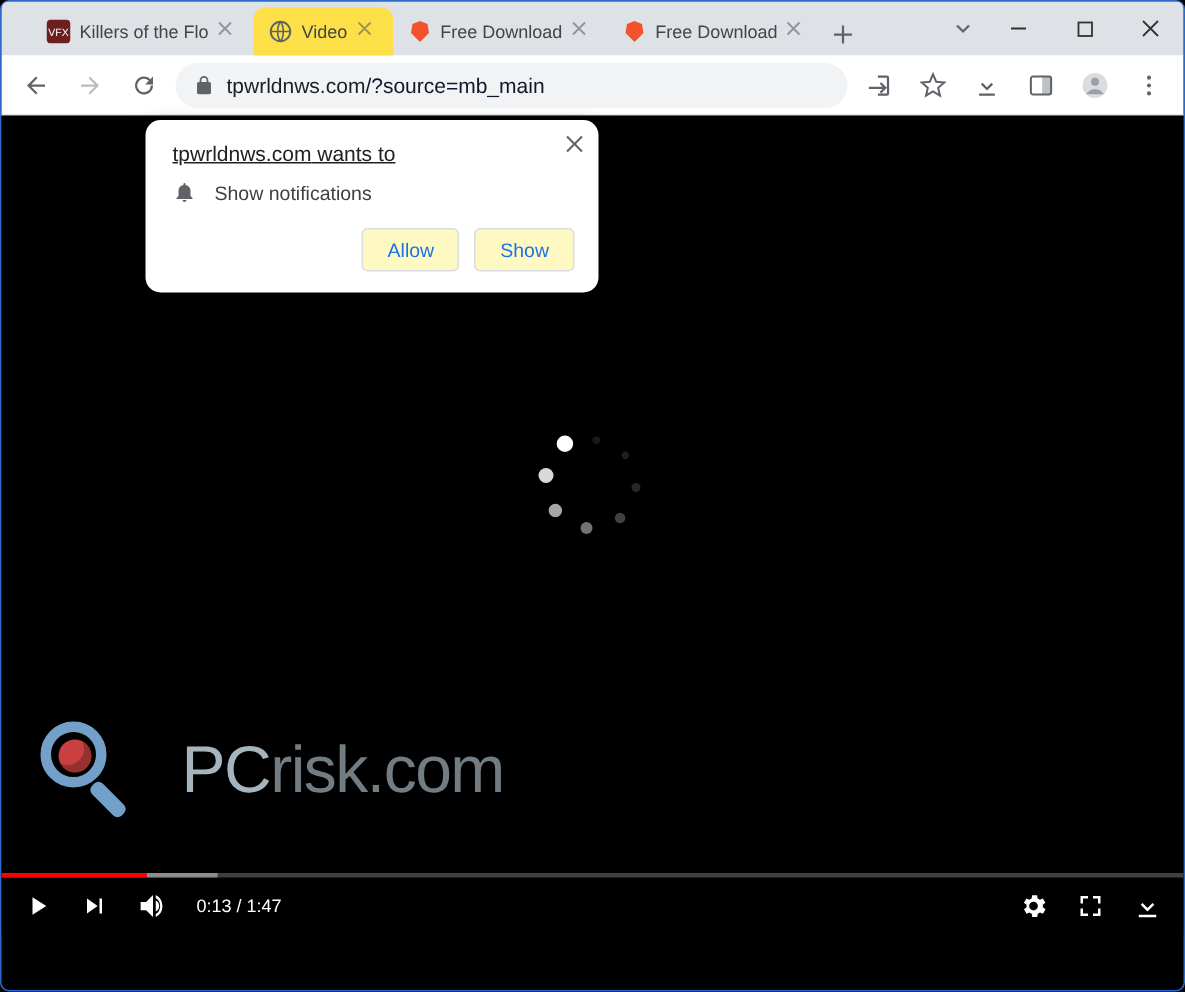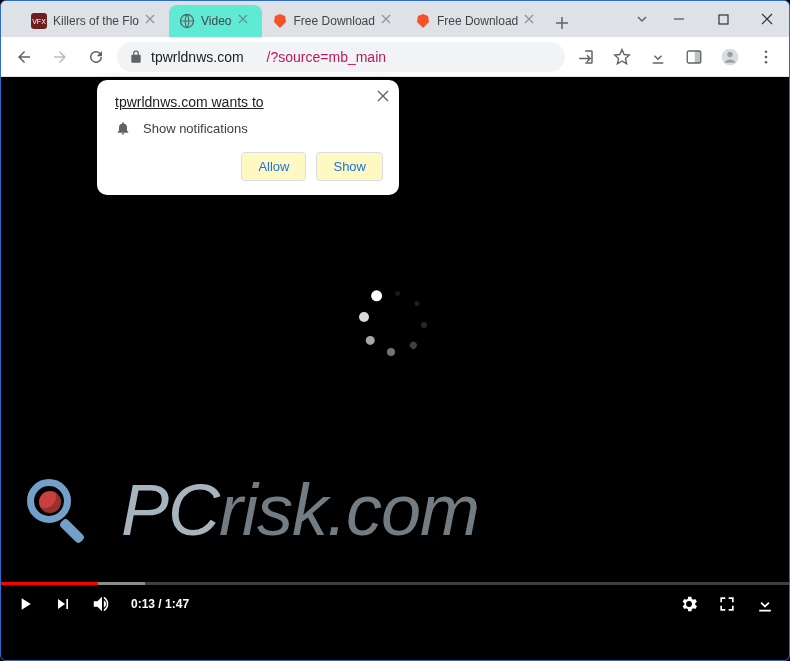--- a/index.html
+++ b/index.html
@@ -4,36 +4,36 @@
 <style>
   * { margin: 0; padding: 0; box-sizing: border-box; font-family: "Segoe UI", Arial, sans-serif; }
   body { width: 790px; height: 661px; overflow: hidden; background: #000; position: relative; border: 1px solid #2a6cc7; border-radius: 6px; }
 
   
   .chrome { background: #fff; }
   .titlebar { height: 36px; background: #dee1e6; display: flex; align-items: flex-end; }
   .tabs { display: flex; align-items: flex-end; flex: 1; padding-left: 20px; height: 100%; gap: 0; }
   .tab { height: 32px; display: flex; align-items: center; gap: 6px; padding: 0 10px 0 10px; min-width: 0; border-top-left-radius: 8px; border-top-right-radius: 8px; font-size: 12px; color: #444; max-width: 150px; cursor: pointer; }
   .tab.inactive { background: transparent; }
-  .tab.active { background: #5eead4; }
+  .tab.active { background: #fde047; }
   .tab .favicon { width: 16px; height: 16px; flex-shrink: 0; display: flex; align-items: center; justify-content: center; }
   .tab .label { white-space: nowrap; overflow: hidden; text-overflow: ellipsis; flex: 1; }
   .tab .close { width: 14px; height: 14px; flex-shrink: 0; opacity: .6; }
   .newtab { width: 28px; height: 28px; display: flex; align-items: center; justify-content: center; color: #555; cursor: pointer; }
   .win-controls { display: flex; align-items: center; height: 36px; }
   .win-controls .wc { width: 44px; height: 100%; display: flex; align-items: center; justify-content: center; color: #555; cursor: pointer; }
   .win-controls .sep { width: 30px; height: 100%; display: flex; align-items: center; justify-content: center; }
 
   .toolbar { height: 40px; background: #fff; display: flex; align-items: center; padding: 0 8px; gap: 6px; border-bottom: 1px solid #e5e5e5; }
   .toolbar .tb-btn { width: 30px; height: 30px; display: flex; align-items: center; justify-content: center; color: #5f6368; border-radius: 50%; cursor: pointer; }
   .toolbar .tb-btn.disabled { color: #b9b9b9; cursor: default; }
   .omnibox { flex: 1; height: 30px; background: #f1f3f4; border-radius: 15px; display: flex; align-items: center; padding: 0 12px; gap: 8px; color: #202124; font-size: 14px; }
   .omnibox .lock { color: #5f6368; }
   .omnibox .url { flex: 1; white-space: nowrap; overflow: hidden; }
-  .omnibox .url .dim { color: #be185d; margin-left: 23px; }
+  .omnibox .url .dim { color: #0f172a; }
 
   
   .page { position: relative; background: #000; height: 546px; }
 
   
   .prompt { position: absolute; left: 96px; top: 3px; width: 302px; background: #fff; border-radius: 10px; box-shadow: 0 4px 14px rgba(0,0,0,.25); padding: 14px 16px 14px 18px; color: #202124; }
   .prompt .title { font-size: 14px; margin-bottom: 10px; text-decoration: underline; }
   .prompt .close-x { position: absolute; top: 10px; right: 10px; cursor: pointer; color: #5f6368; }
   .prompt .row { display: flex; align-items: flex-end; gap: 12px; font-size: 13px; color: #3c4043; }
   .prompt .actions { display: flex; justify-content: flex-end; gap: 10px; margin-top: 16px; }
@@ -42,26 +42,26 @@
   
   .spinner { position: absolute; left: 50%; top: 210px; width: 70px; height: 70px; transform: translateX(-50%); }
   .spinner .dot { position: absolute; width: 10px; height: 10px; border-radius: 50%; background: #fff; left: 50%; top: 50%; transform-origin: 0 0; }
 
   
   .watermark { position: absolute; left: 20px; bottom: 70px; display: flex; align-items: center; gap: 20px; opacity: .9; }
   .wm-logo { width: 80px; height: 80px; position: relative; }
   .wm-logo .mag { position: absolute; width: 44px; height: 44px; border: 7px solid #7fb2de; border-radius: 50%; left: 6px; top: 8px; }
   .wm-logo .handle { position: absolute; width: 10px; height: 28px; background: #7fb2de; border-radius: 4px; transform: rotate(-45deg); left: 46px; top: 46px; }
   .wm-logo .bug { position: absolute; width: 22px; height: 22px; background: #e04848; border-radius: 50%; left: 18px; top: 20px; box-shadow: inset -5px -5px 0 rgba(0,0,0,.25); }
-  .wm-text { font-size: 72px; font-style: italic; font-weight: 400; color: #b9c8d3; letter-spacing: -1px; font-family: Georgia, 'Times New Roman', serif; }
+  .wm-text { font-size: 44px; font-weight: 400; color: #b9c8d3; letter-spacing: -1px; font-family: Georgia, 'Times New Roman', serif; }
   .wm-text .pc { color: #b9c8d3; }
   .wm-text .risk { color: #7e8a92; }
 
   
-  .video-controls { position: absolute; left: 0; right: 0; bottom: 0; height: 38px; display: flex; align-items: center; padding: 0 14px; gap: 18px; color: #fff; font-size: 12px; font-weight: bold; }
+  .video-controls { position: absolute; left: 0; right: 0; bottom: 0; height: 38px; display: flex; align-items: center; padding: 0 14px; gap: 18px; color: #fff; font-size: 12px; }
   .progress { position: absolute; left: 0; right: 0; bottom: 38px; height: 3px; background: rgba(255,255,255,.25); }
   .progress .played { height: 100%; background: #f00; width: 12.3%; }
   .progress .buffered { position: absolute; left: 12.3%; height: 100%; background: rgba(255,255,255,.4); width: 6%; top:0; }
   .vc-left, .vc-right { display: flex; align-items: center; gap: 18px; }
   .vc-right { margin-left: auto; }
   .vc-btn { display: flex; align-items: center; justify-content: center; cursor: pointer; color: #fff; }
   svg { display: block; }
 </style>
 </head>
 <body>

